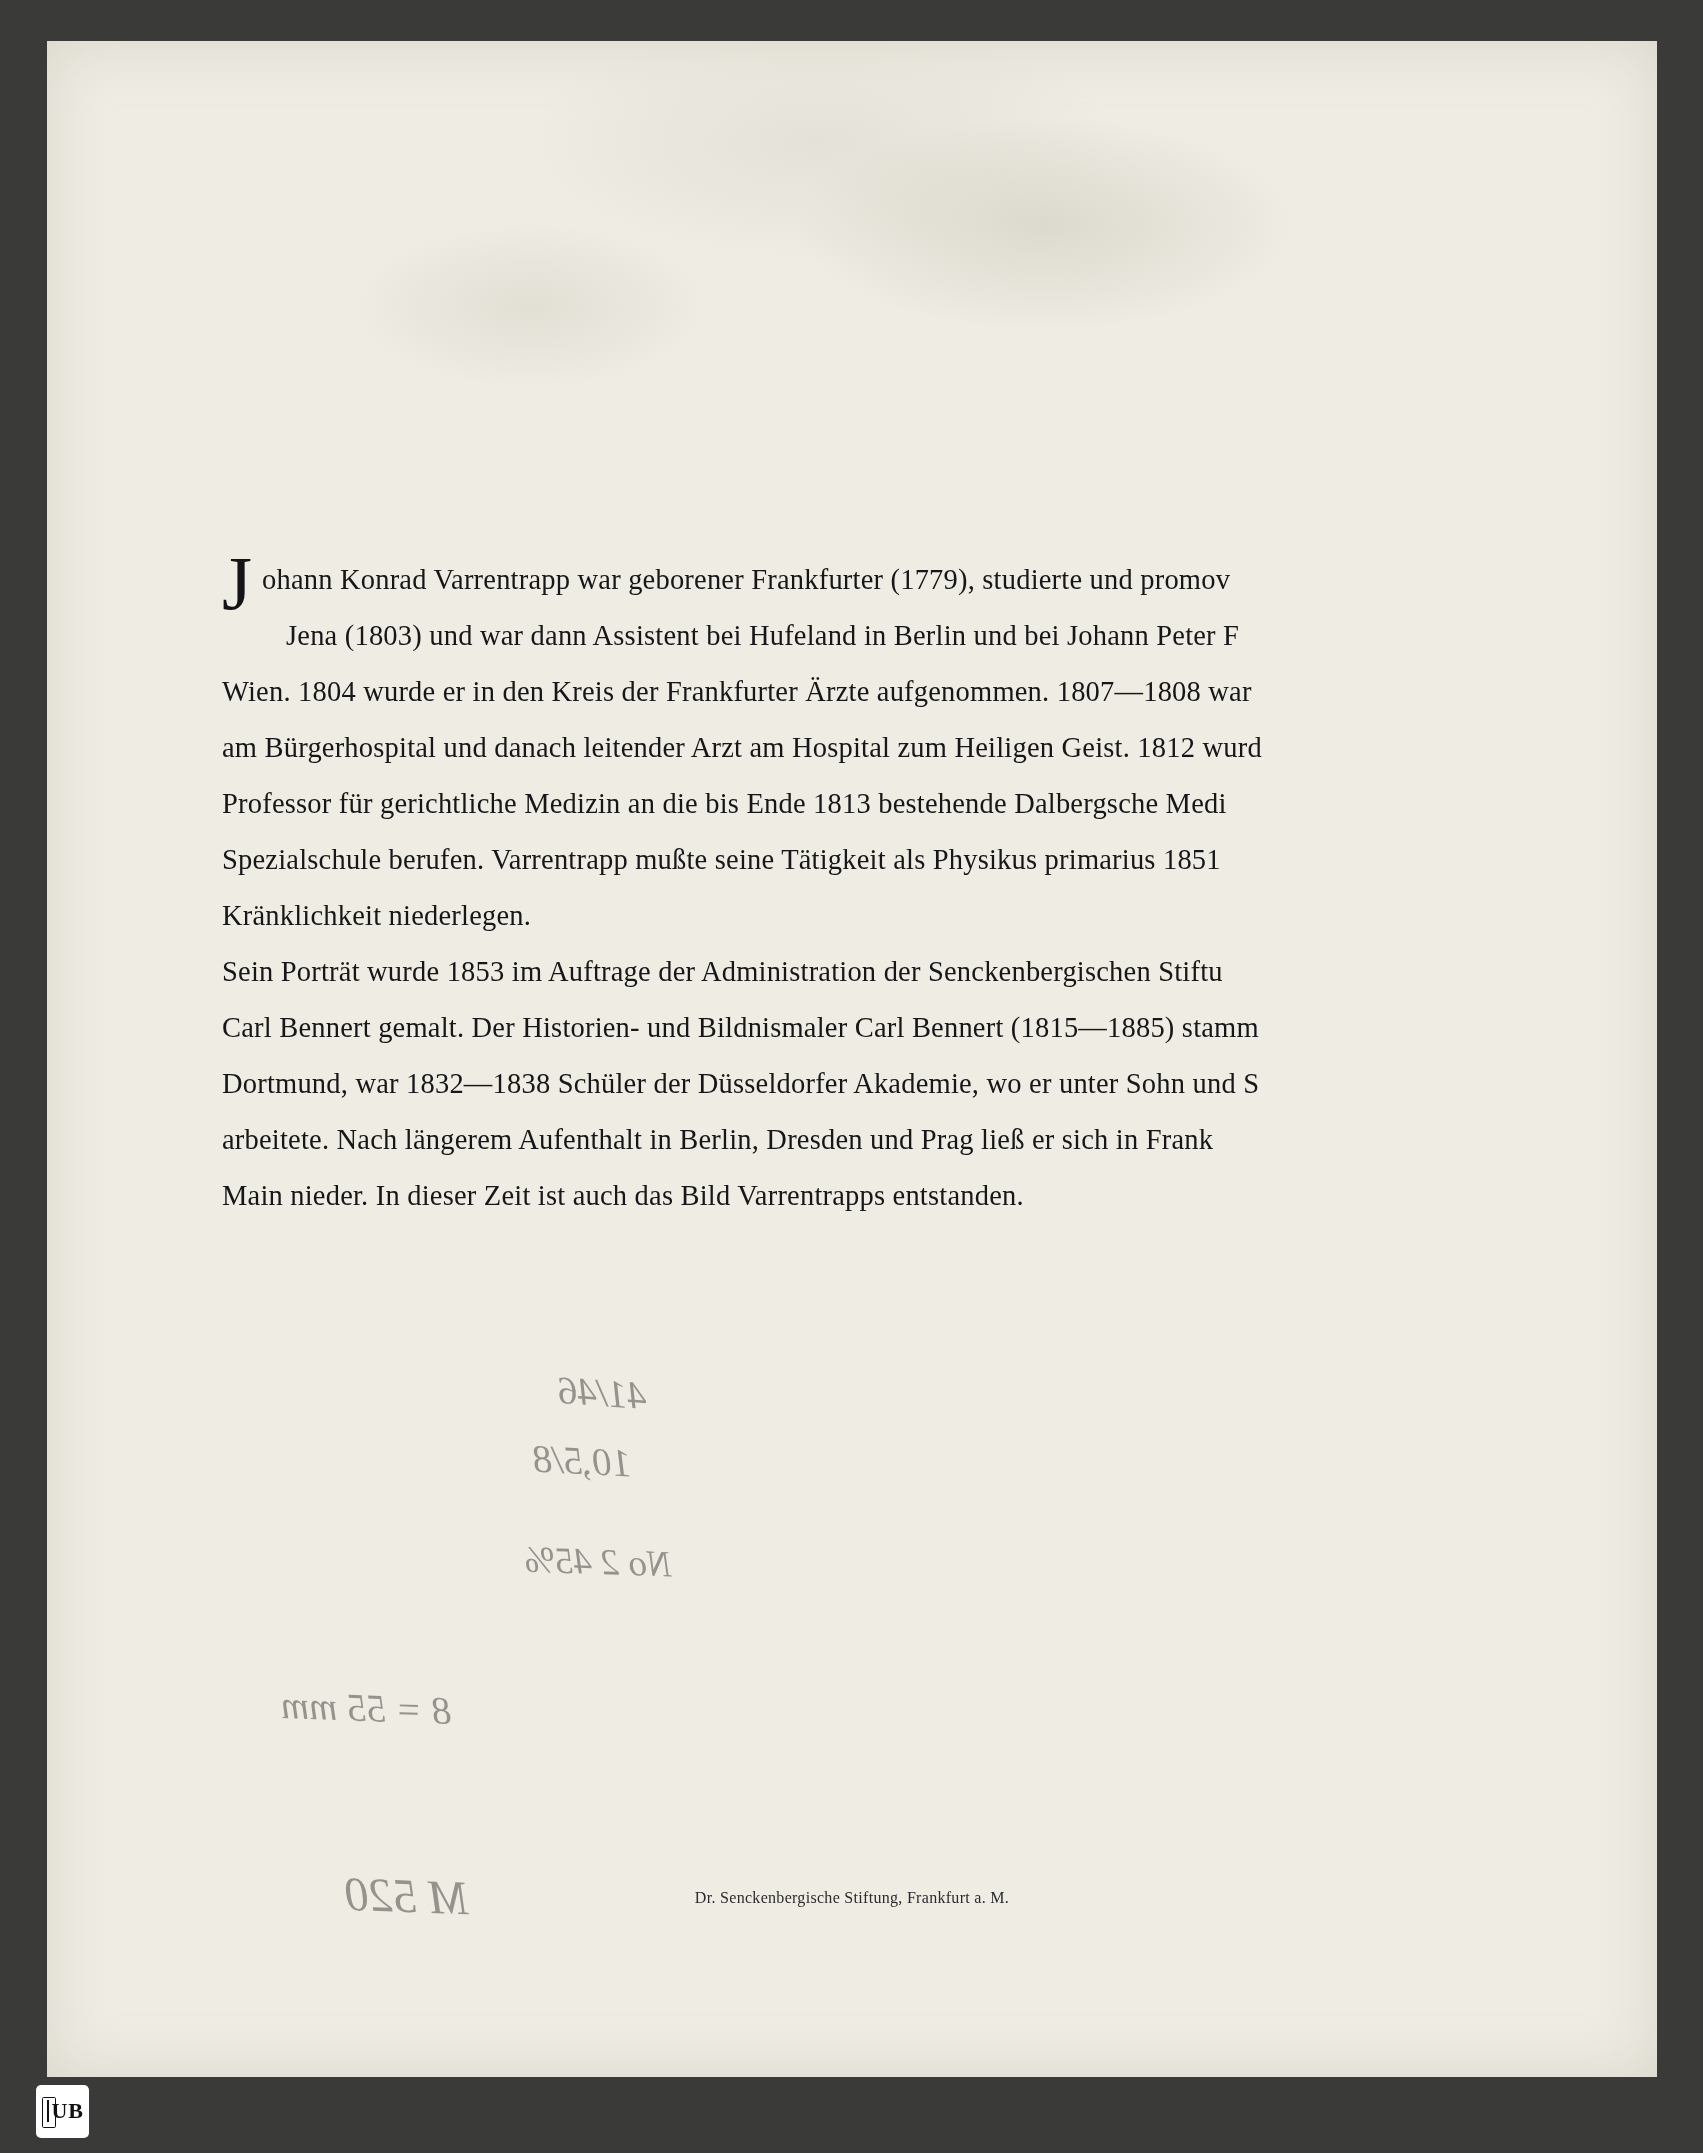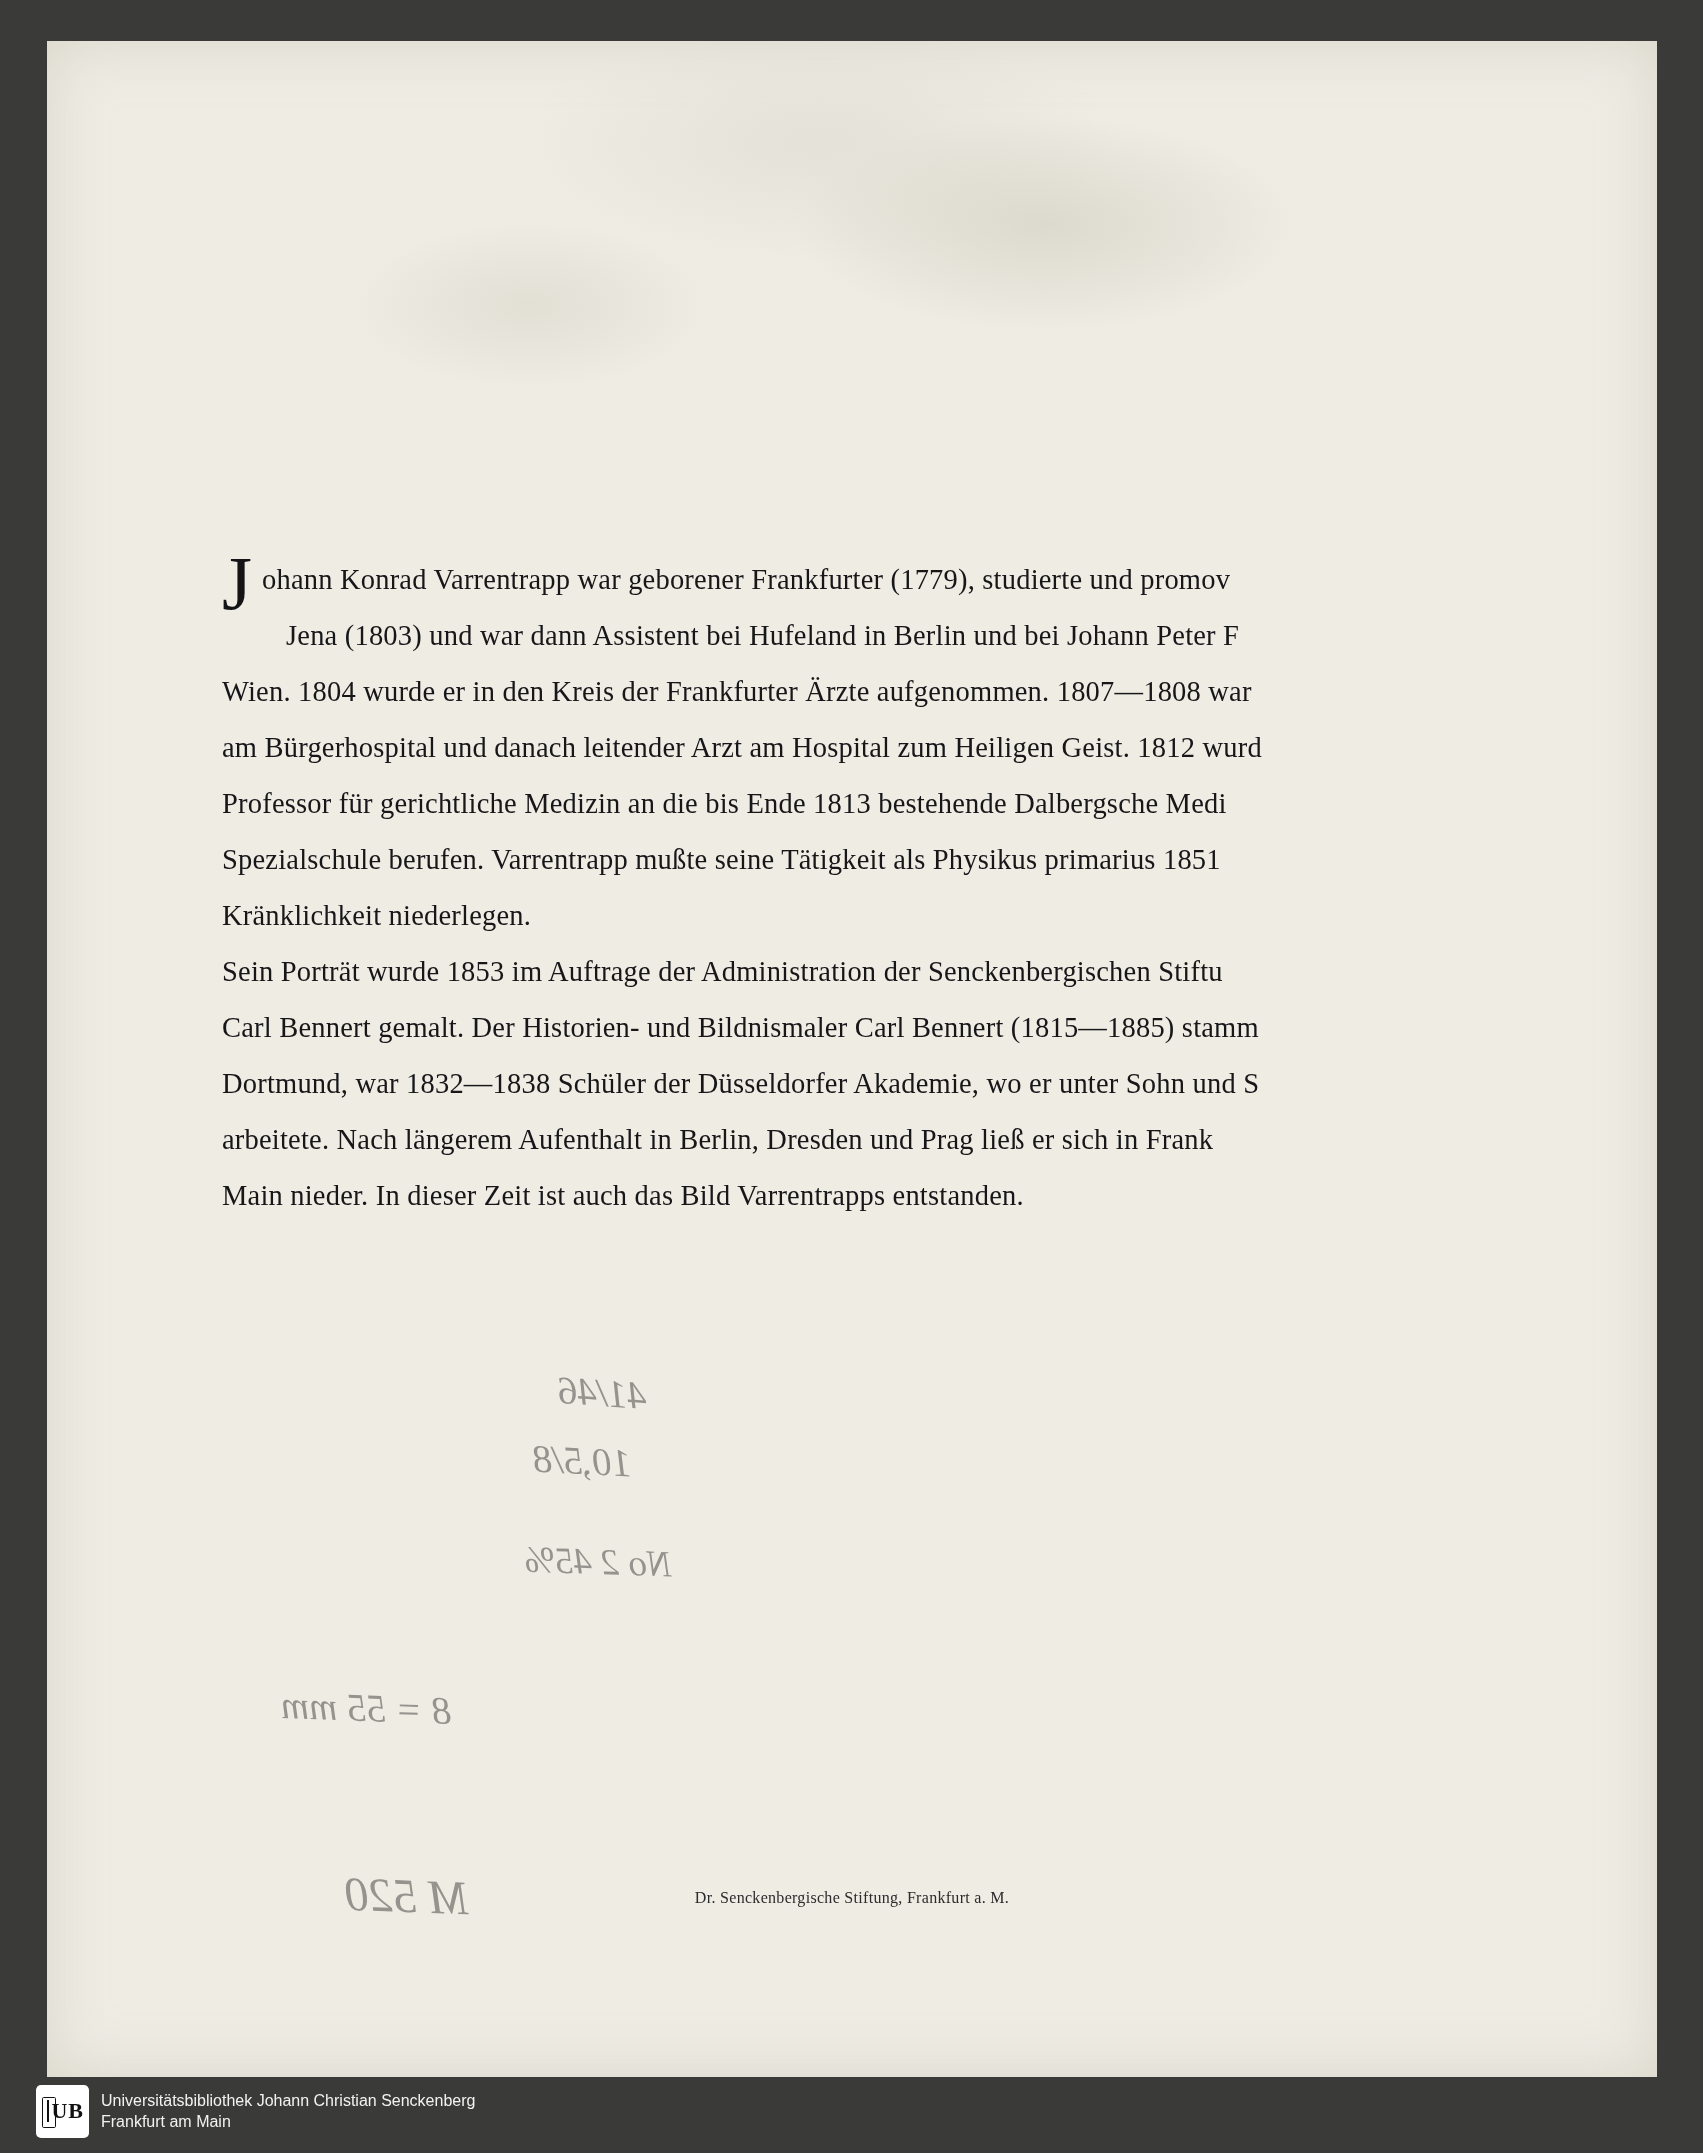--- a/index.html
+++ b/index.html
@@ -204,20 +204,16 @@
 
     <div id="imprint">Dr. Senckenbergische Stiftung, Frankfurt a. M.</div>
 
   </div>
 
   <div id="library-watermark">
     <div id="ub-logo">
       <span class="ub-book"></span>
       <span class="ub-text">UB</span>
     </div>
-    <div id="watermark-lines">
-      <div>Universitätsbibliothek Johann Christian Senckenberg</div>
-      <div>Frankfurt am Main</div>
-    </div>
   </div>
 
 </div>
 
 
 </body></html>

